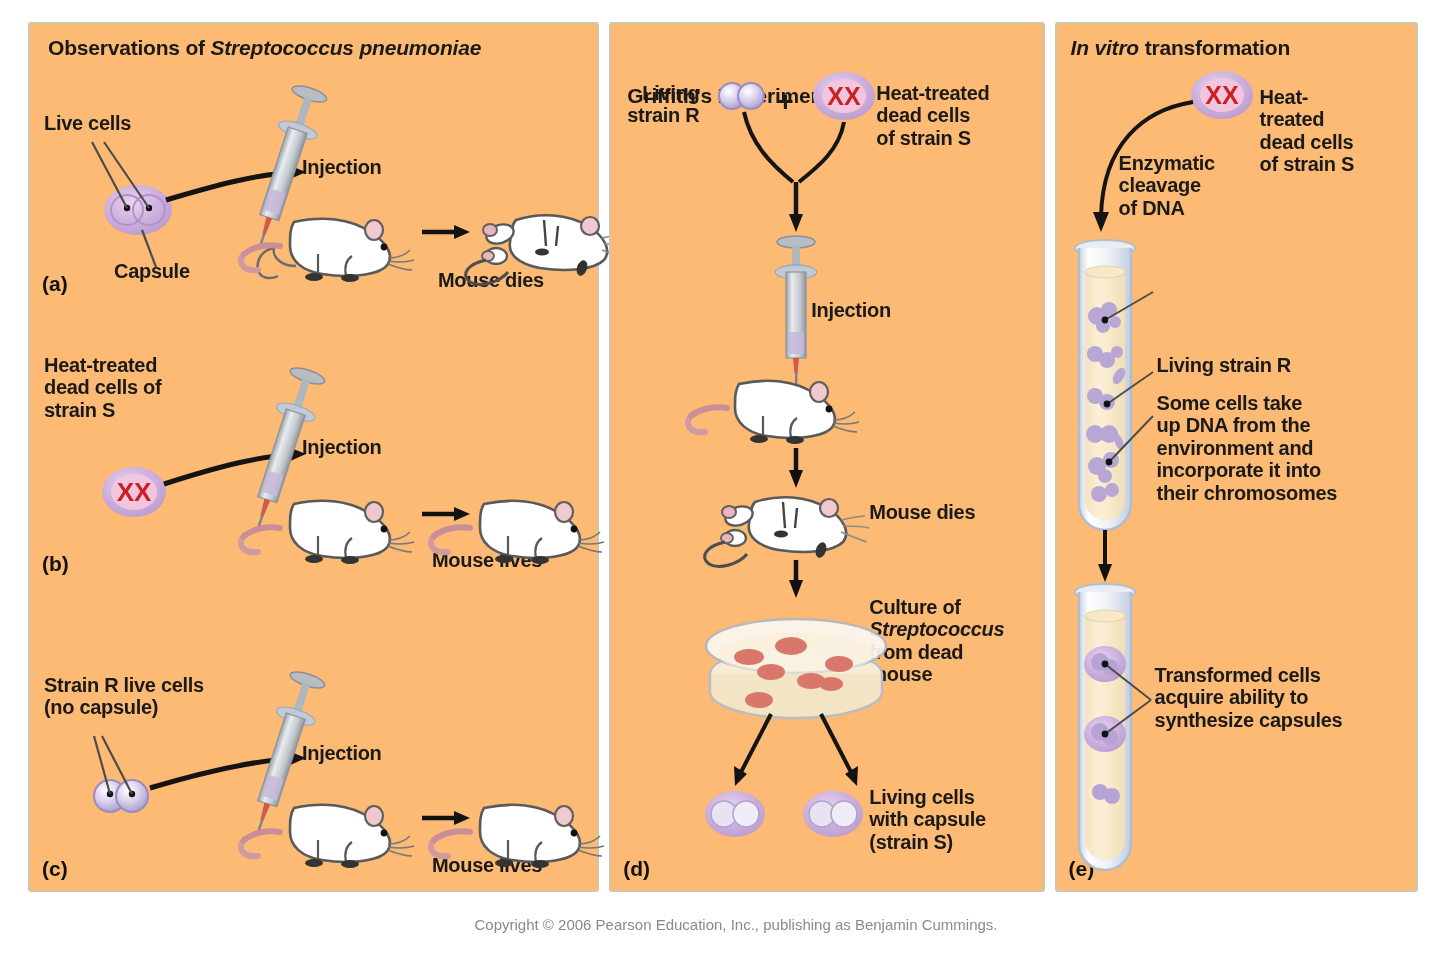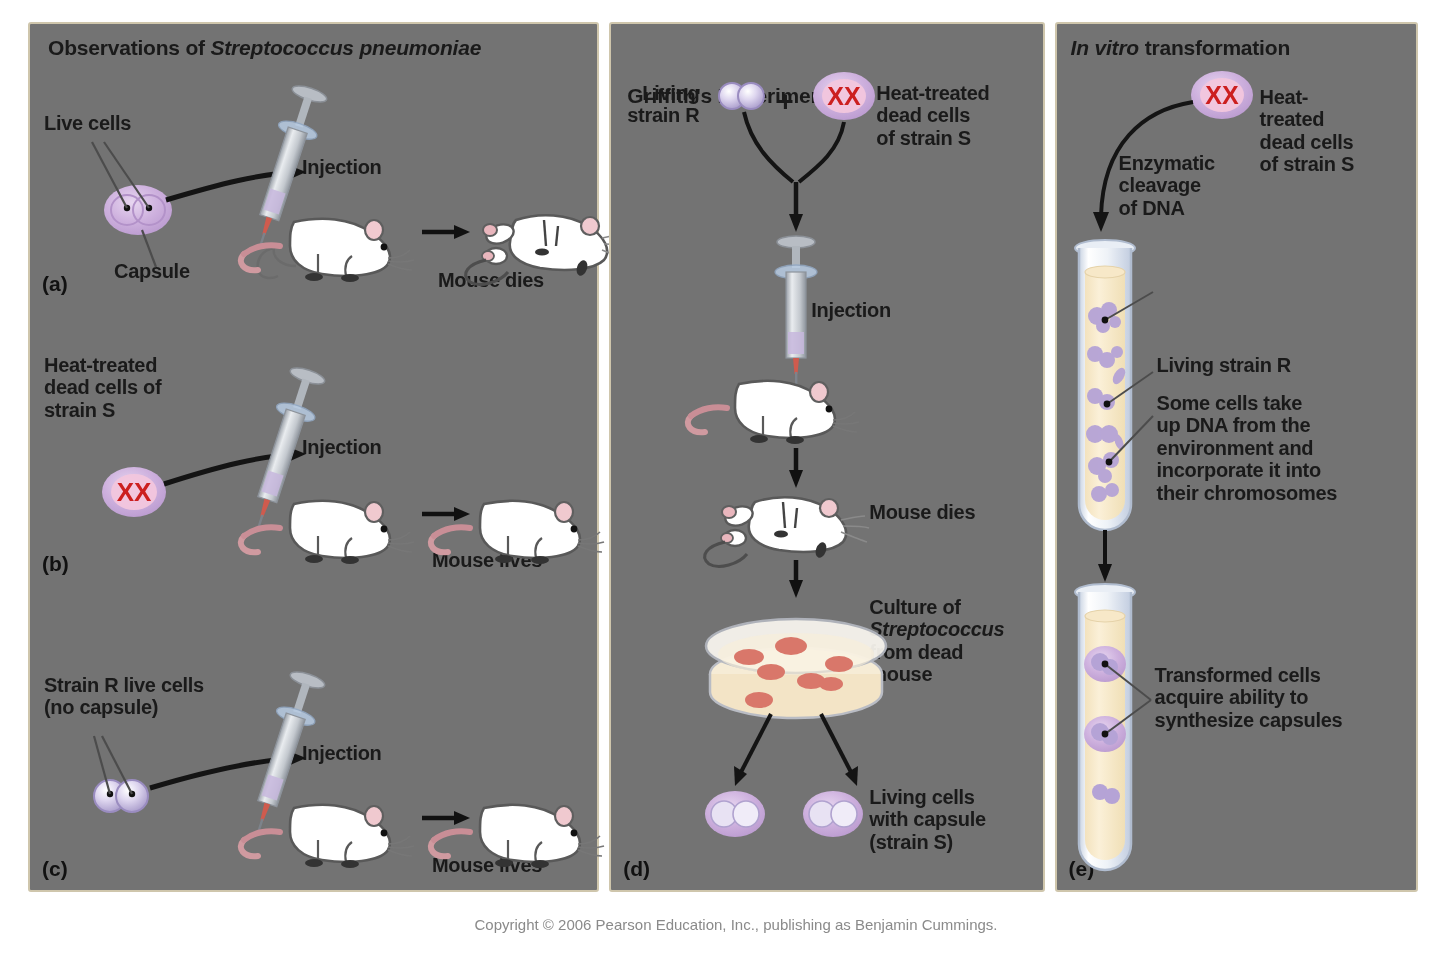--- a/index.html
+++ b/index.html
@@ -11,21 +11,21 @@
     position:relative;
   }
   .figure{
     position:absolute;left:0;top:0;width:1440px;height:964px;
   }
   .panels{
     position:absolute;left:28px;top:22px;width:1390px;height:870px;
     display:flex;gap:10px;align-items:stretch;
   }
   .panel{
-    background:#737373;
+    background:#fdba74;
     border:2px solid #cfc6ac;
     border-radius:3px;
     position:relative;
     box-sizing:border-box;
   }
   .panel.left{width:588px;}
   .panel.mid{width:448px;}
   .panel.right{width:374px;}
 
   .ptitle{

